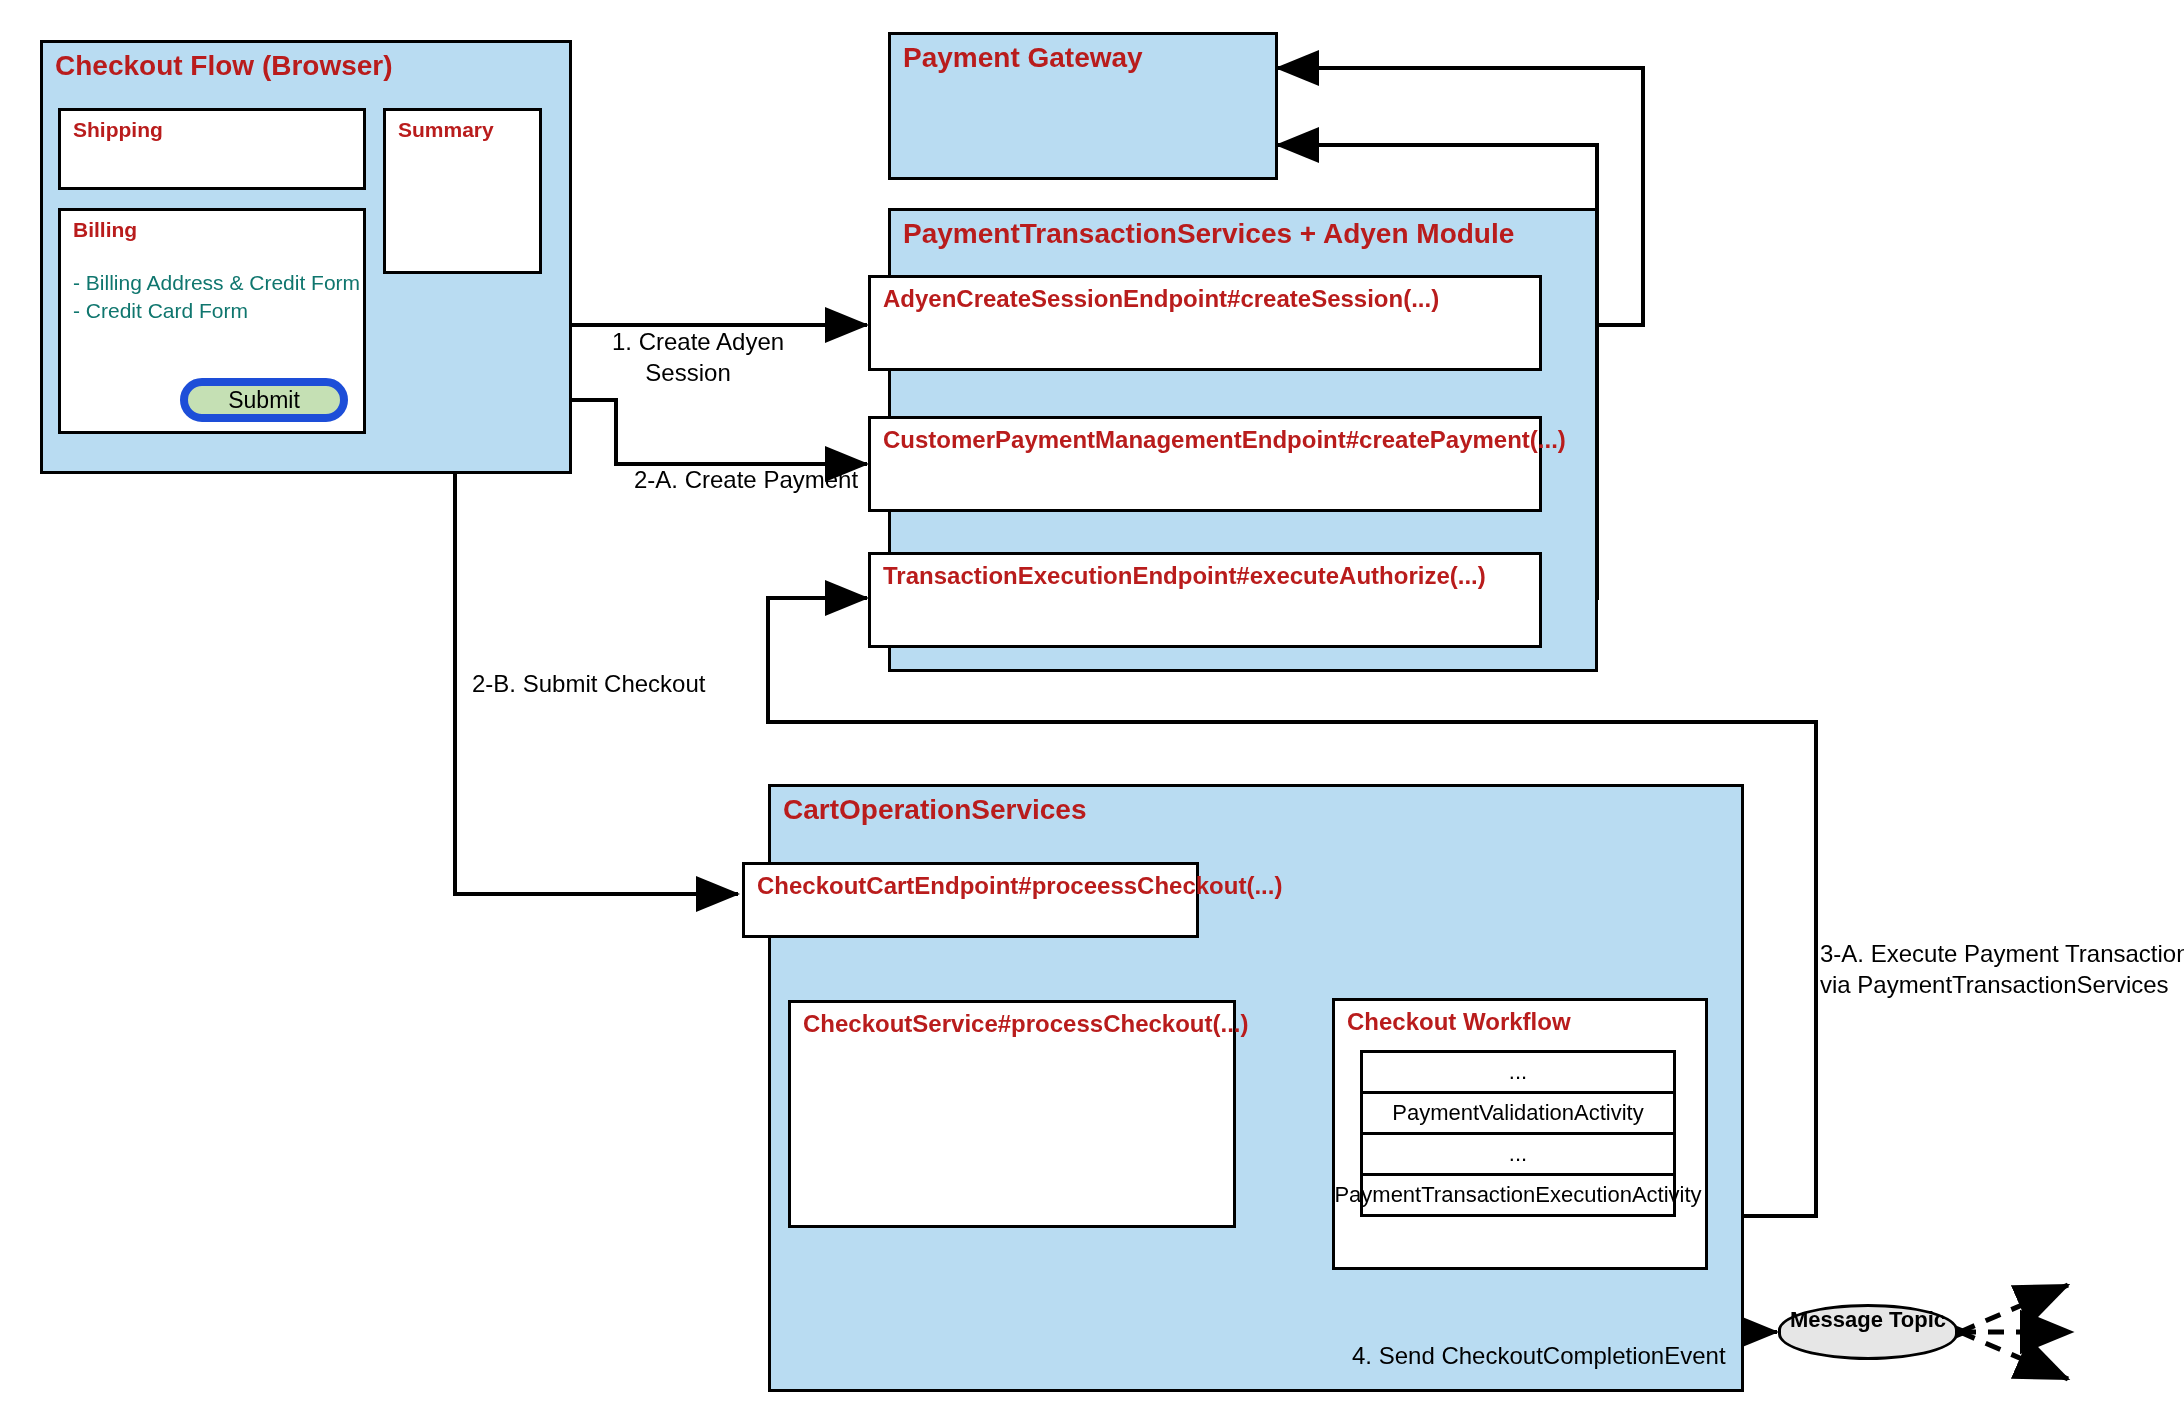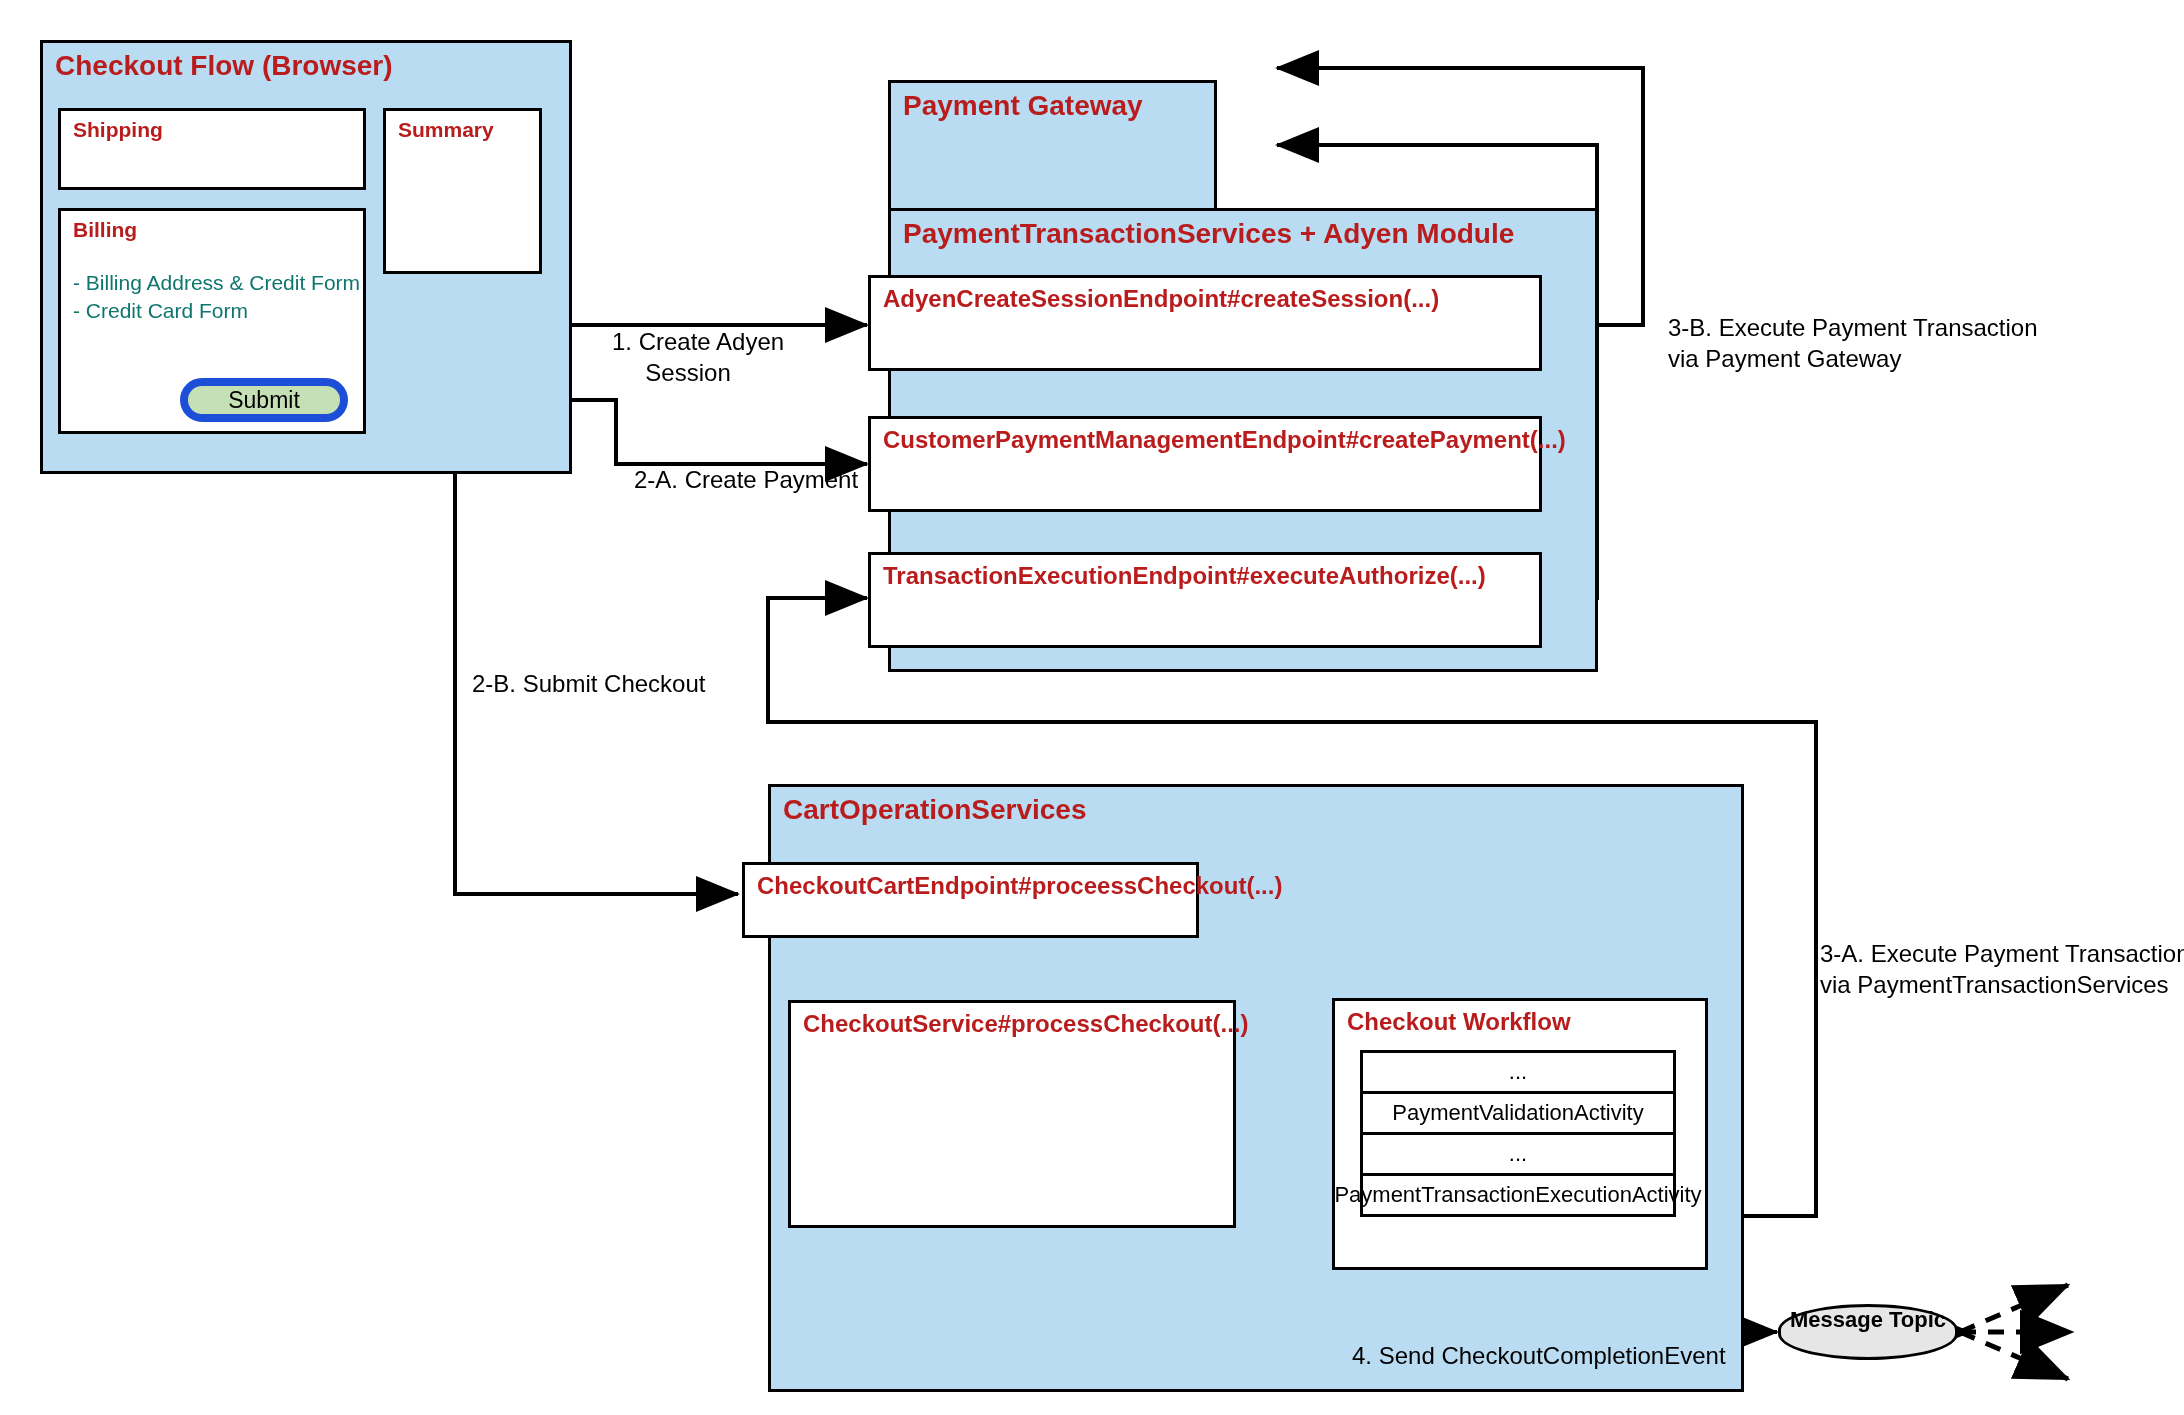--- a/index.html
+++ b/index.html
@@ -173,21 +173,21 @@
   <div class="box" style="left:58px; top:208px; width:308px; height:226px;">
     <div class="box-title t-25">Billing</div>
     <div class="body-list">- Billing Address &amp; Credit Form
 - Credit Card Form</div>
   </div>
 
   <div class="pill" style="left:180px; top:378px; width:168px; height:44px;">
     <span>Submit</span>
   </div>
 
-  <div class="box blue" style="left:888px; top:32px; width:329px; height:148px;margin-top:48px;">
+  <div class="box blue" style="left:888px; top:32px; width:390px; height:148px;">
     <div class="box-title t-28">Payment Gateway</div>
   </div>
 
   <div class="box blue" style="left:888px; top:208px; width:710px; height:464px;">
     <div class="box-title t-28">PaymentTransactionServices + Adyen Module</div>
   </div>
 
   <div class="box" style="left:868px; top:275px; width:674px; height:96px;">
     <div class="box-title t-24">AdyenCreateSessionEndpoint#createSession(...)</div>
   </div>
@@ -235,21 +235,19 @@
     <span>Message Topic</span>
   </div>
 
   <div class="label" style="left:612px; top:326px;">1. Create Adyen
      Session</div>
 
   <div class="label" style="left:634px; top:464px;">2-A. Create Payment</div>
 
   <div class="label" style="left:472px; top:668px;">2-B. Submit Checkout</div>
 
-  <div class="label" style="left:1668px; top:312px;">3-B. Execute Payment Transaction
-via Payment Gateway</div>
 
   <div class="label" style="left:1820px; top:938px;">3-A. Execute Payment Transaction
 via PaymentTransactionServices</div>
 
   <div class="label" style="left:1352px; top:1340px;">4. Send CheckoutCompletionEvent</div>
 
 </div>
 
 </body></html>

